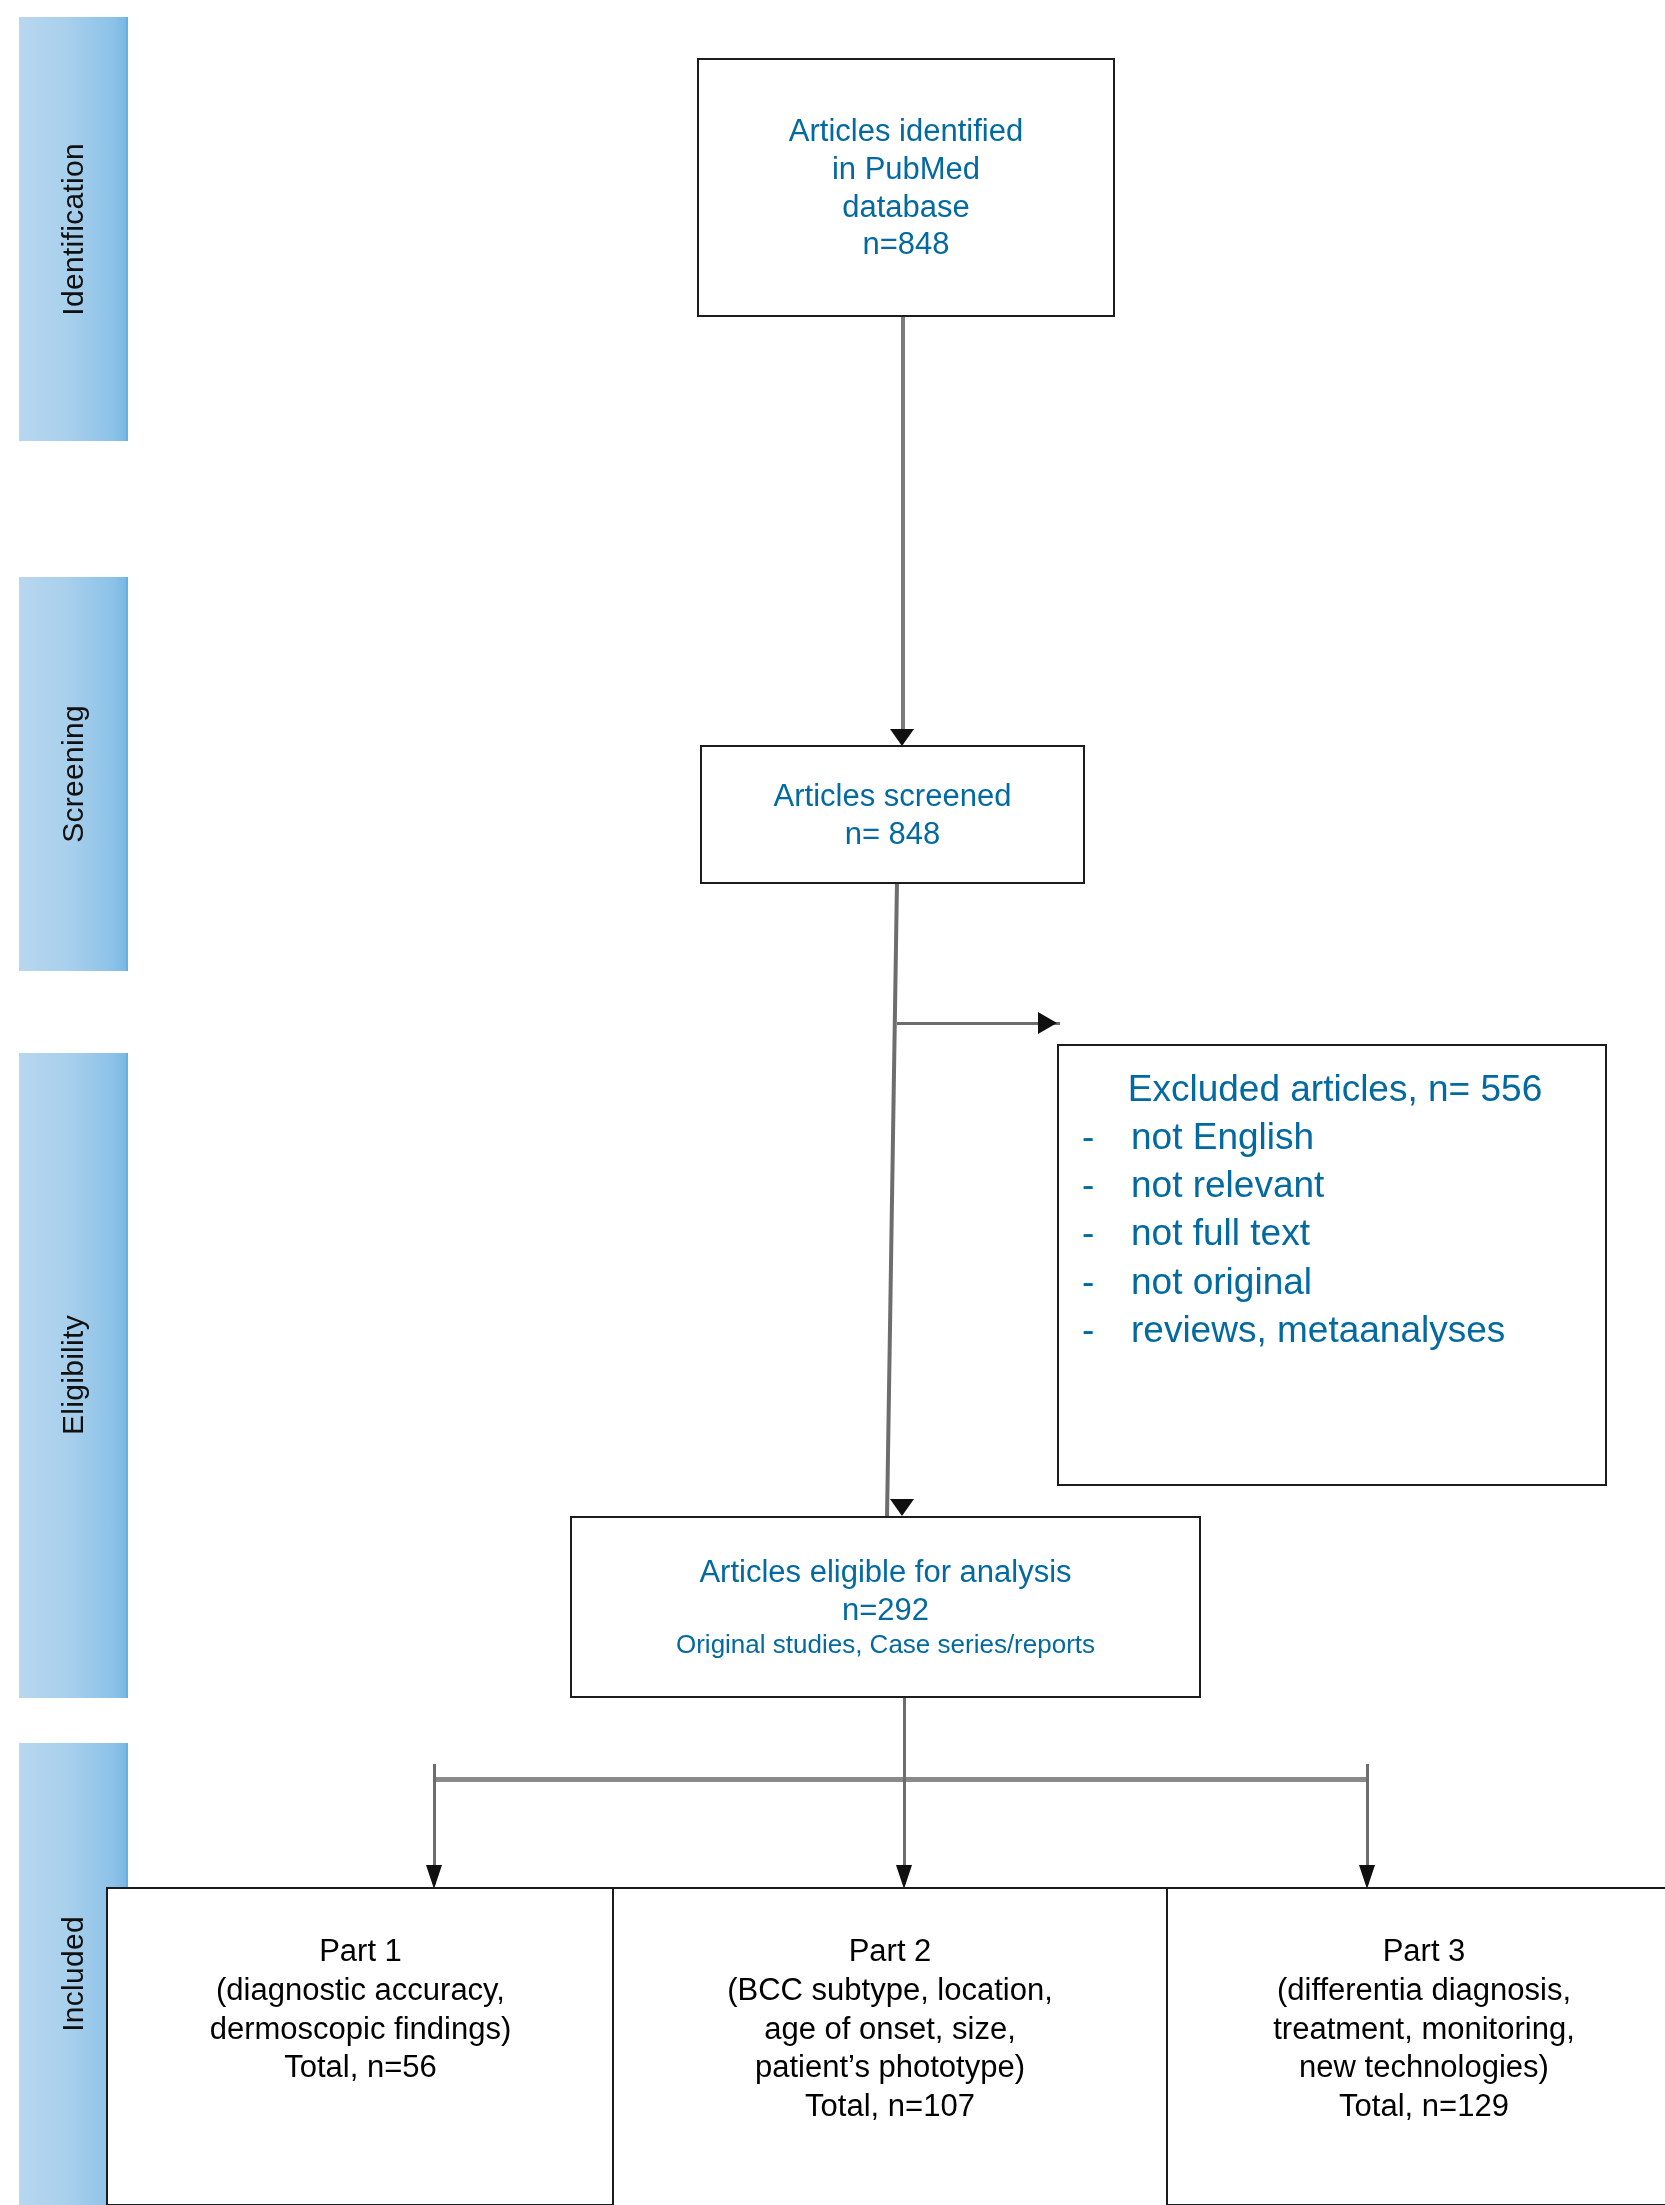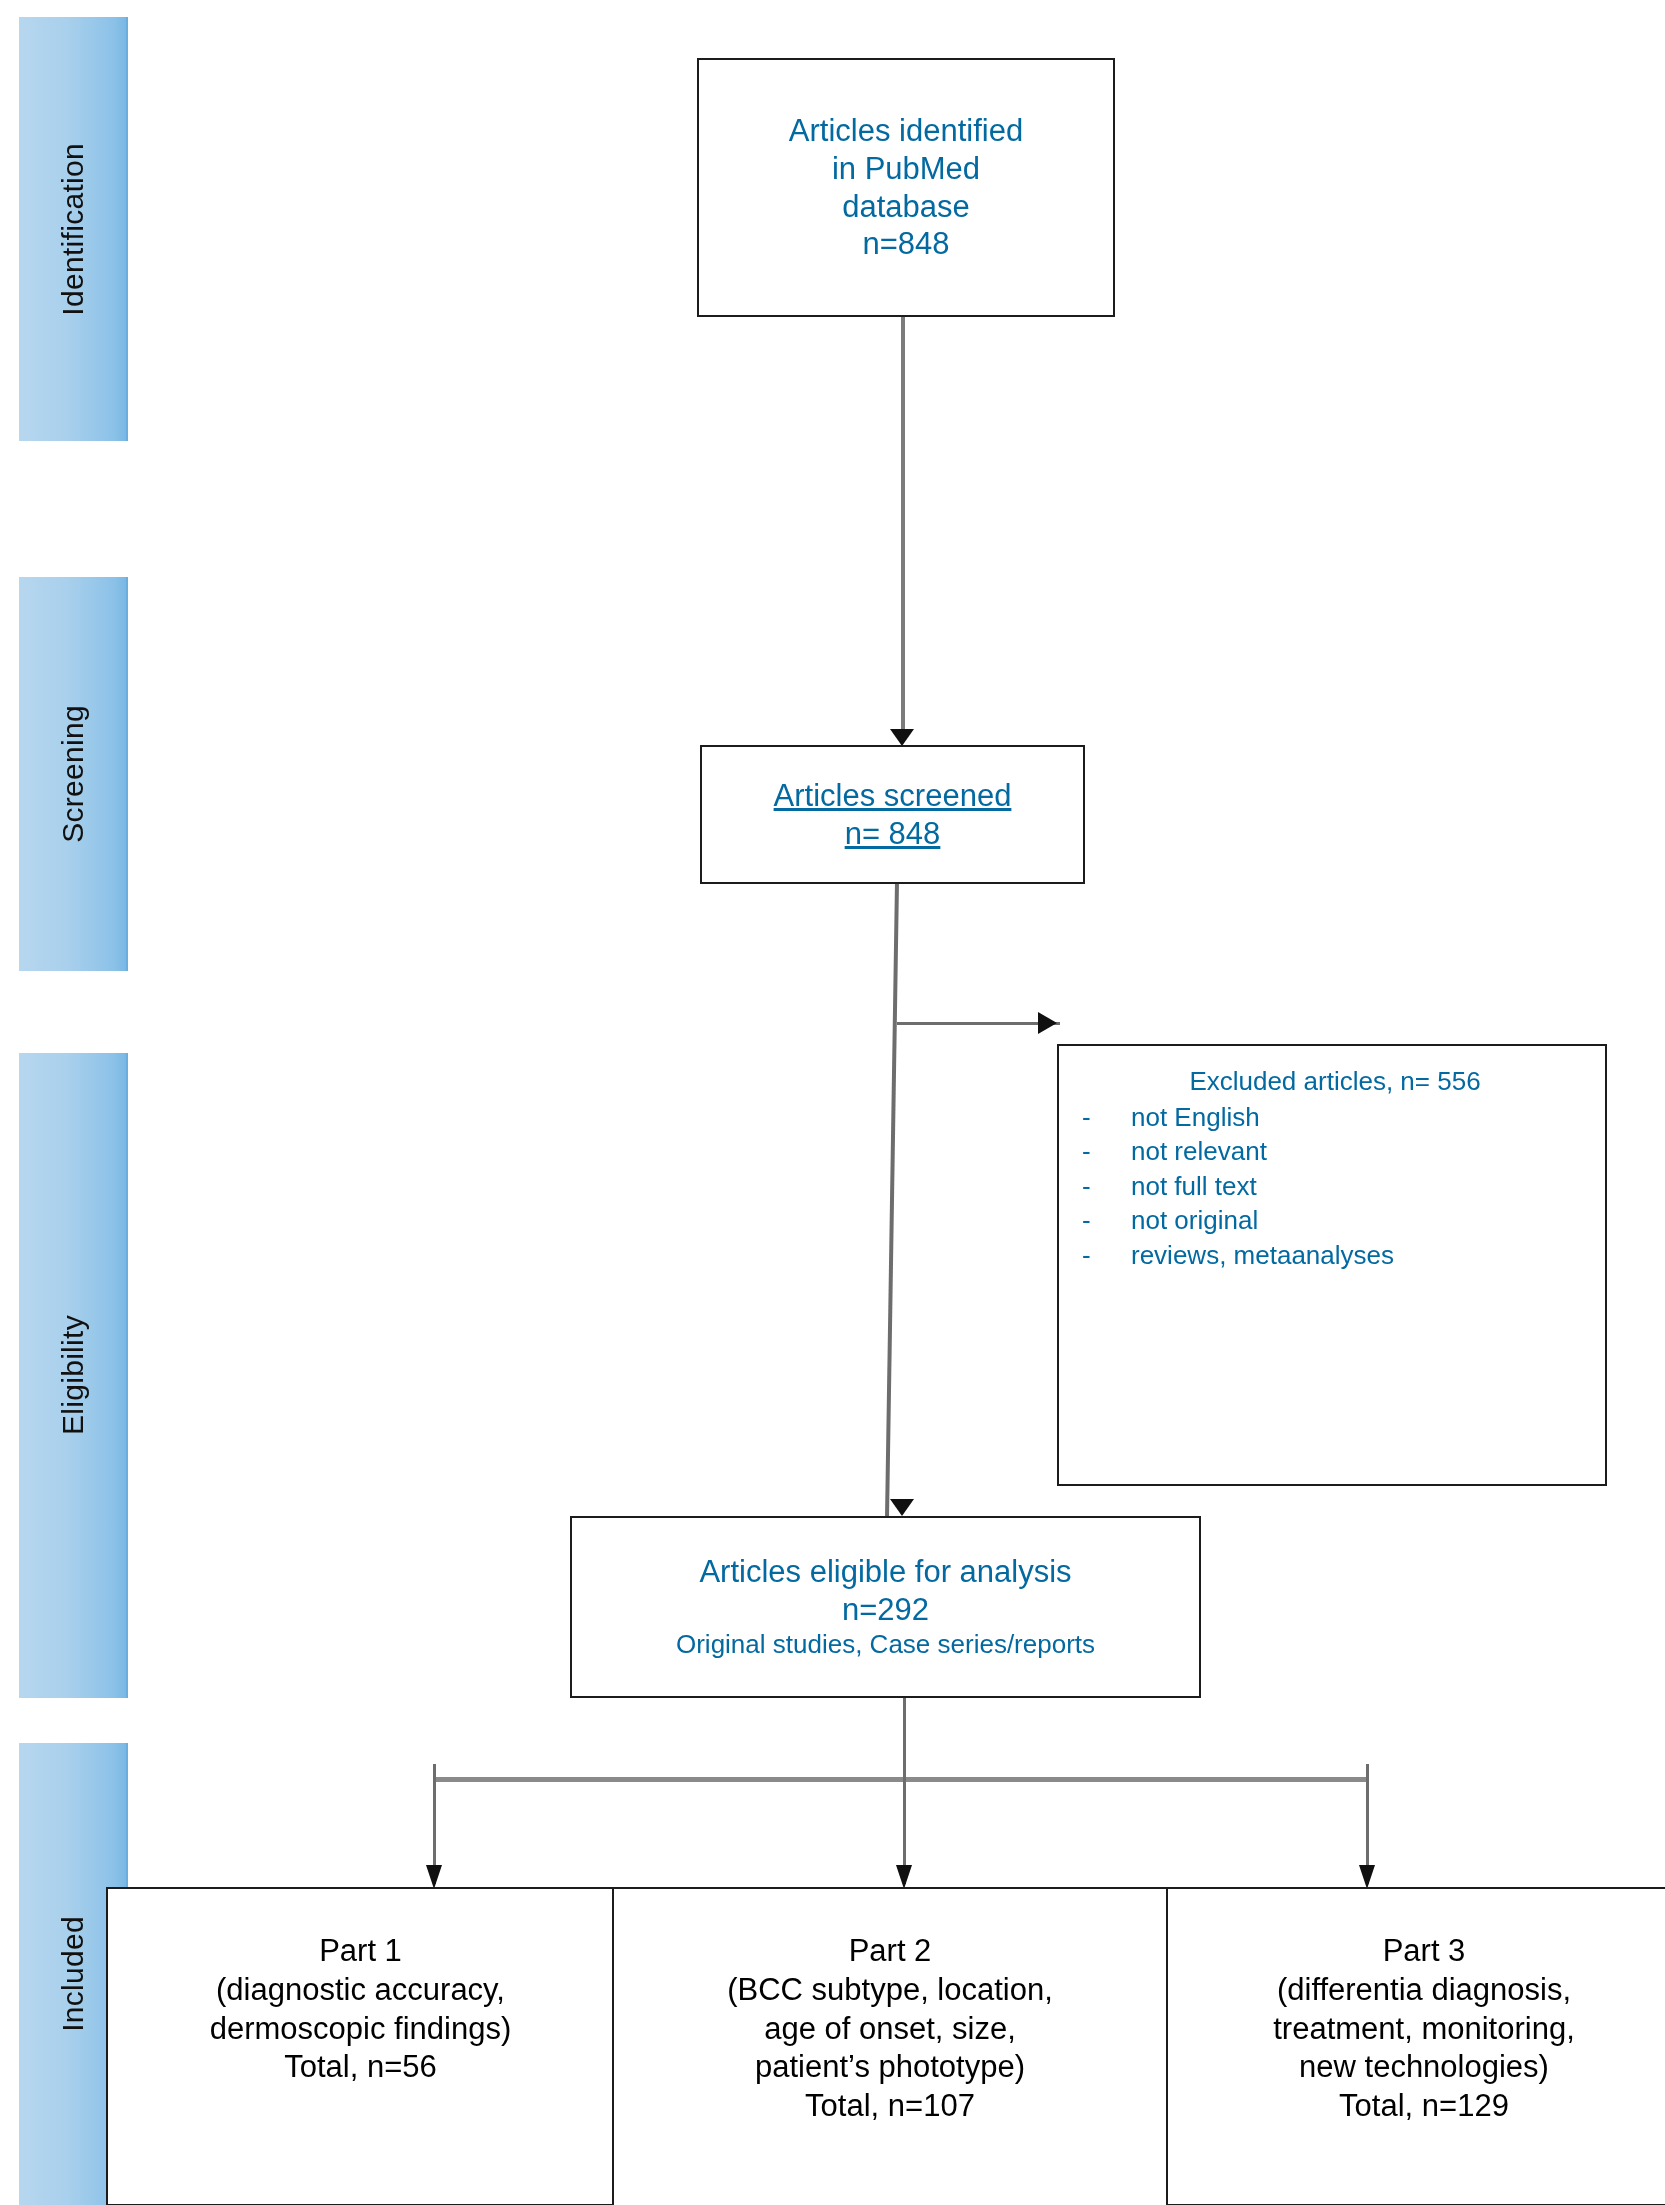--- a/index.html
+++ b/index.html
@@ -57,21 +57,21 @@
   .flow-box .line { display: block; }
 
   
   #box-identified { border-width: 2.9px; }
 
   
   #box-excluded {
     align-items: stretch;
     justify-content: flex-start;
     padding: 15px 17px 15px 23px;
-    font-size: 26px;
+    font-size: 37px;
   }
   #box-excluded .excl-title {
     text-align: center;
     margin: 4.6px 0 3.4px 0;
   }
   #box-excluded ul {
     list-style: none;
     margin: 0;
     padding: 0;
   }
@@ -184,21 +184,21 @@
   <div class="vline thin" style="left:1366px; top:1764px; width:2.9px; height:120px;"></div>
   <div class="arrow-down slim" style="left:1359px; top:1865px;"></div>
 
   <div class="flow-box" id="box-identified" style="left:697px; top:58px; width:418px; height:259px;">
     <span class="line">Articles identified</span>
     <span class="line">in PubMed</span>
     <span class="line">database</span>
     <span class="line">n=848</span>
   </div>
 
-  <div class="flow-box" id="box-screened" style="left:700px; top:745px; width:385px; height:139px;text-decoration:underline;">
+  <div class="flow-box" id="box-screened" style="left:700px; top:745px; width:385px; height:139px;">
     <span class="line">Articles screened</span>
     <span class="line">n= 848</span>
   </div>
 
   <div class="flow-box" id="box-excluded" style="left:1057px; top:1044px; width:550px; height:442px;">
     <div class="excl-title">Excluded articles, n= 556</div>
     <ul>
       <li>
         <span class="dash">-</span>
         <span class="txt">not English</span>

